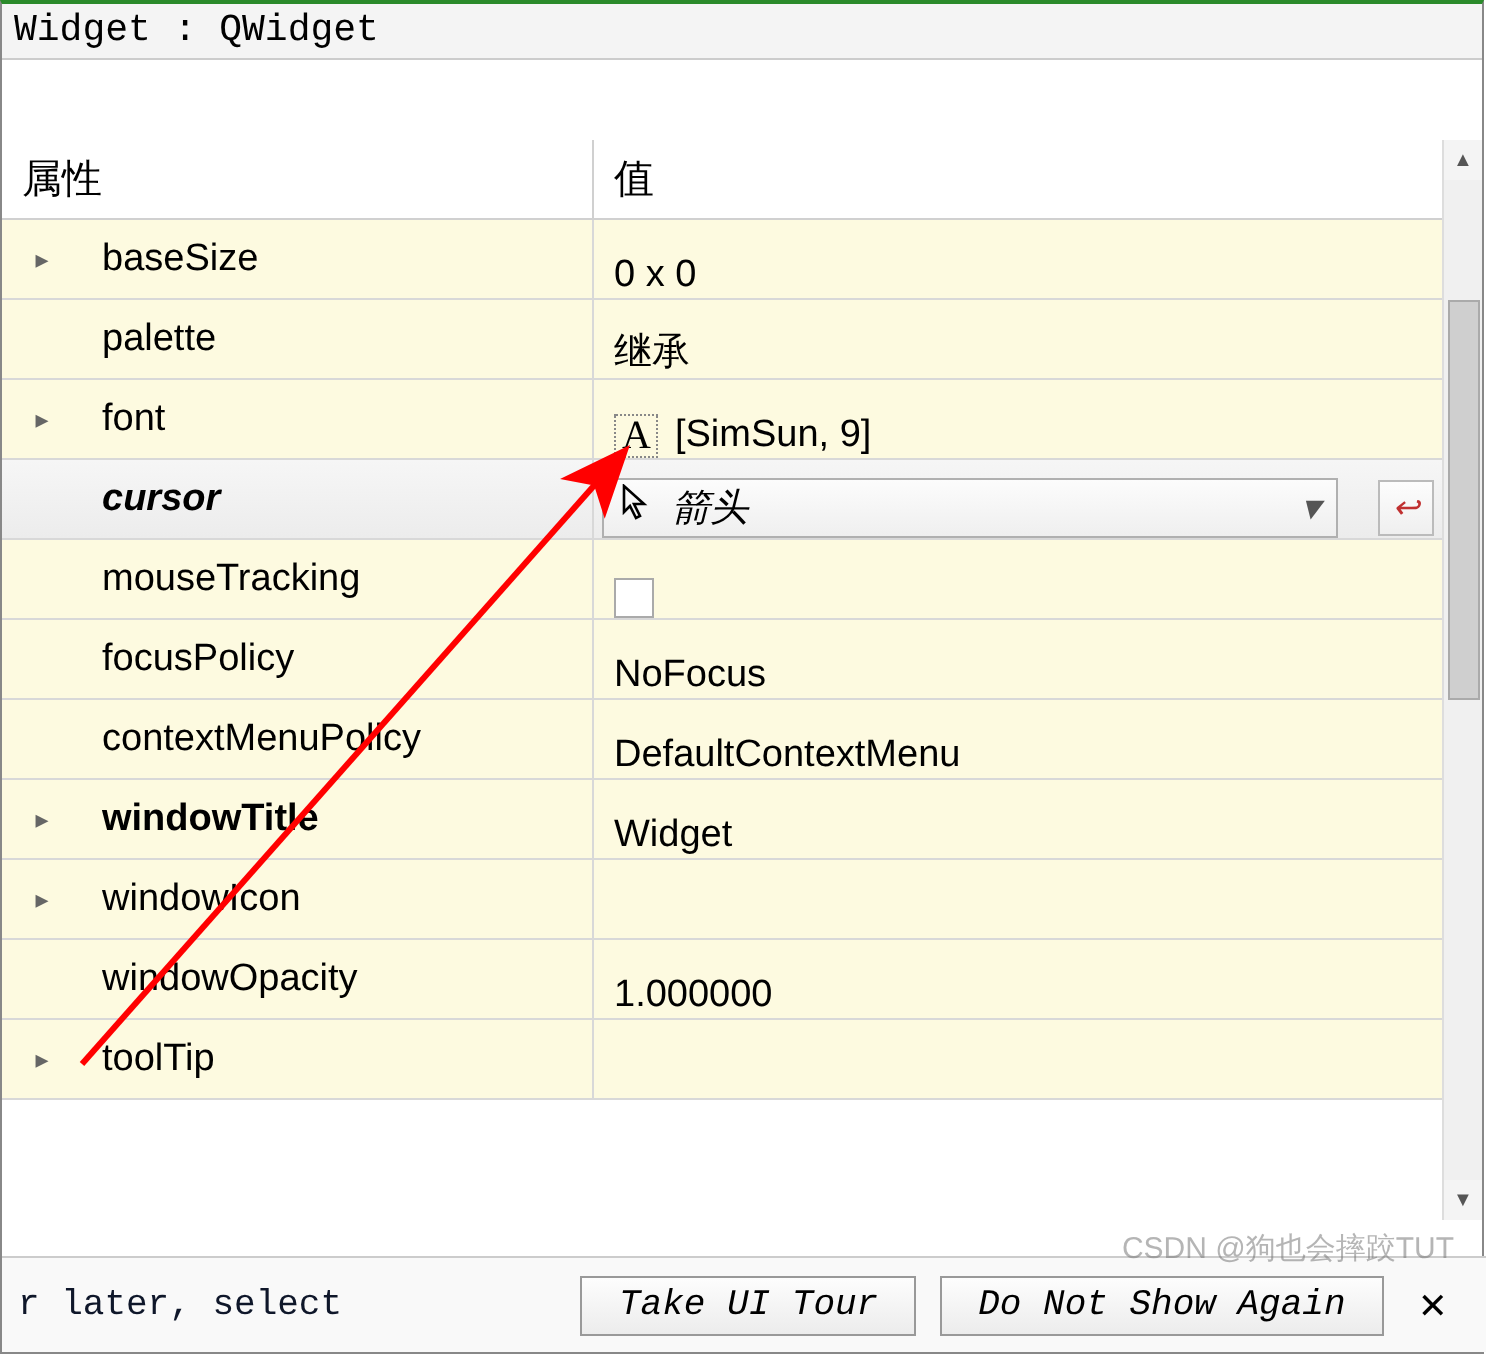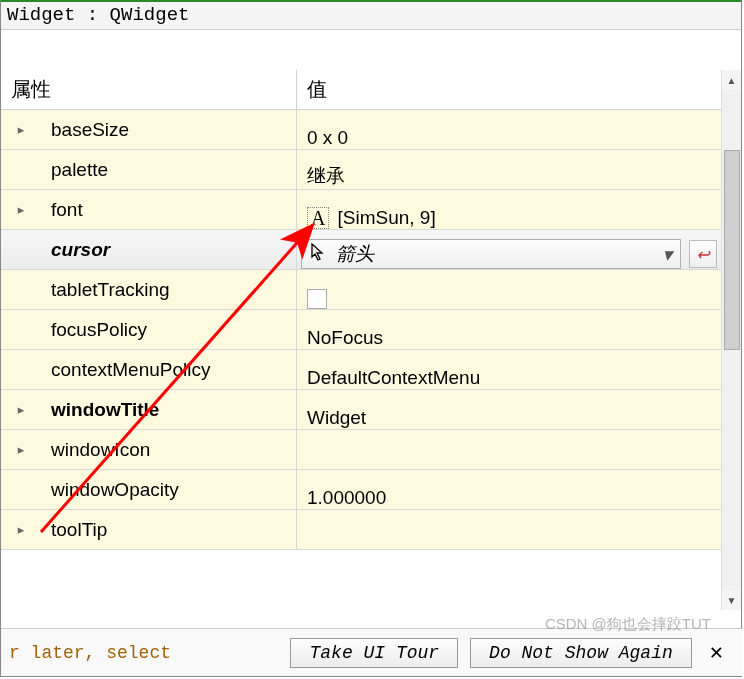--- a/index.html
+++ b/index.html
@@ -112,21 +112,21 @@
   width: 100%;
 }
 .cursor-combo {
   flex: 1;
   height: 30px;
   border: 1px solid #b0b0b0;
   background: linear-gradient(#fcfcfc,#efefef);
   display: flex;
   align-items: center;
   padding: 0 8px;
-  margin-right: 8px;
+  margin-right: 20px;
   position: relative;
 }
 .cursor-combo .dd {
   position: absolute;
   right: 8px;
   color: #555;
 }
 .reset-btn {
   width: 28px; height: 28px;
   border: 1px solid #bbb;
@@ -171,38 +171,38 @@
   width: 742px;
   height: 48px;
   border-top: 1px solid #ccc;
   background: #f9f9f9;
   display: flex;
   align-items: center;
   padding: 0 8px;
   font-family: "Courier New", monospace;
   font-size: 18px;
 }
-.footer-text { flex: 0 0 auto; margin-right: auto; color: #a16207; text-align: right;}
+.footer-text { flex: 0 0 auto; margin-right: auto; color: #0f172a; text-align: right;}
 .footer-btn {
   border: 1px solid #999;
   background: linear-gradient(#fdfdfd,#ececec);
   padding: 4px 18px;
   font-family: "Courier New", monospace;
   font-size: 18px;
   margin: 0 6px;
   font-style: italic;
 }
 .close-x {
   font-size: 22px;
   margin: 0 12px;
   font-weight: bold;
 }
 .watermark {
   position: absolute;
-  right: 30px;
+  right: 14px;
   bottom: 42px;
   color: rgba(120,120,120,0.55);
   font-size: 15px;
   pointer-events: none;
 }
 .arrow-svg {
   position: absolute;
   top: 0; left: 0;
   pointer-events: none;
 }
@@ -274,21 +274,21 @@
                 <span class="dd">▾</span>
               </div>
               <div class="reset-btn">↩</div>
             </div>
           </div>
         </div>
         <div class="prop-row alt">
           <div class="prop-cell">
             <span class="expander"></span>
             <span class="indent"></span>
-            <span>tabletTracking</span>
+            <span>mouseTracking</span>
           </div>
           <div class="val-cell">
             <div class="checkbox"></div>
           </div>
         </div>
         <div class="prop-row alt">
           <div class="prop-cell">
             <span class="expander"></span>
             <span class="indent"></span>
             <span>focusPolicy</span>

